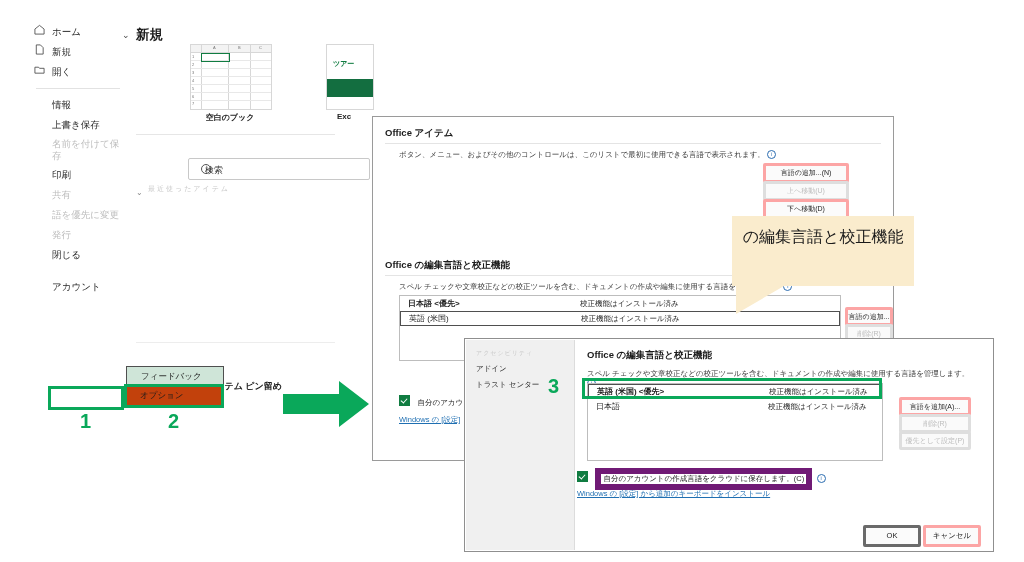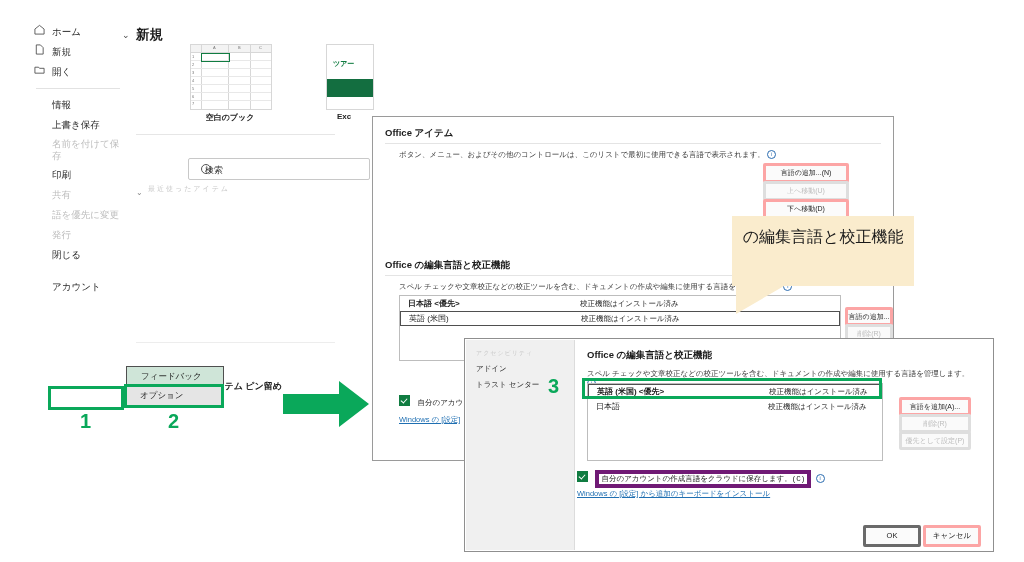--- a/index.html
+++ b/index.html
@@ -48,21 +48,21 @@
   #searchbox .ph{position:absolute;left:16px;top:5px;font-size:9px;color:#3a3a3a;}
   #recent-chev{position:absolute;left:106px;top:180px;font-size:8px;color:#888;}
   #recent-row{position:absolute;left:118px;top:176px;font-size:7px;color:#c9c9c9;letter-spacing:2px;}
   #bigwhite{position:absolute;left:118px;top:186px;width:192px;height:154px;background:#fff;border:0;}
   #bs-bottombar{position:absolute;left:106px;top:334px;right:0;height:1px;background:#ededed;}
   #tabsrow{position:absolute;left:176px;top:372px;font-size:9px;color:#1b1b1b;font-weight:bold;white-space:nowrap;}
 
   
   #feedback{position:absolute;left:126px;top:366px;width:96px;height:19px;background:#cfe5d8;border:1px solid #4f4f4f;}
   #feedback span{position:absolute;left:14px;top:4px;font-size:8.5px;color:#1c1c1c;}
-  #options{position:absolute;left:126px;top:385px;width:96px;height:21px;background:#e5e5e5;}
+  #options{position:absolute;left:126px;top:385px;width:96px;height:21px;background:#c2410c;}
   #options span{position:absolute;left:14px;top:5px;font-size:8.5px;color:#1c1c1c;}
 
   
   .hl{position:absolute;border:3px solid #0aa85a;box-sizing:border-box;}
   .marker{position:absolute;font-size:20px;font-weight:bold;color:#0aa85a;font-family:"Liberation Sans",sans-serif;}
 
   
   #arrow{position:absolute;left:283px;top:381px;width:86px;height:46px;}
 
   
@@ -73,21 +73,21 @@
   .infoi{display:inline-block;width:7px;height:7px;border:1px solid #2b6cb0;border-radius:50%;color:#2b6cb0;font-size:5.5px;line-height:7px;text-align:center;vertical-align:1px;}
   .listbox{border:1px solid #bdbdbd;background:#ffffff;}
   .lrow{height:15px;line-height:15px;font-size:8px;color:#1b1b1b;padding-left:8px;position:relative;white-space:nowrap;}
   .lrow.sel{border:1px solid #4f4f4f;height:13px;line-height:13px;}
   .lrow .num{display:inline-block;width:24px;font-weight:bold;}
   .lrow .st{position:absolute;left:180px;font-size:7.5px;color:#2a2a2a;}
   .sbtn{border:3px solid #fca5a5;background:#fbfbfb;font-size:7px;color:#1b1b1b;text-align:center;border-radius:2px;}
   .sbtn.dis{color:#bcbcbc;border-color:#dedede;background:#fafafa;}
   .chk{width:9px;height:9px;background:#107c41;border:1px solid #107c41;position:relative;display:inline-block;vertical-align:-1px;}
   .chk:after{content:"";position:absolute;left:2px;top:1px;width:3px;height:5px;border:solid #fff;border-width:0 1.4px 1.4px 0;transform:rotate(42deg);}
-  .chklabel{font-size:7.5px;color:#1b1b1b;border:4px solid #701a75;padding:0 2px;display:inline-block;font-family:Liberation Mono, monospace;}
+  .chklabel{font-size:7.5px;color:#1b1b1b;border:6px solid #701a75;padding:0 2px;display:inline-block;}
   .link{font-size:7.5px;color:#1f6fb2;text-decoration:underline;}
 
   
   #callout{position:absolute;left:732px;top:216px;width:182px;height:70px;background:#faeccd;}
   #callout .txt{position:absolute;left:0;right:0;top:10px;text-align:center;font-size:16px;line-height:22px;color:#1a1a1a;font-family:"DejaVu Sans",sans-serif;}
   #callout-tail{position:absolute;left:736px;top:286px;width:0;height:0;border-left:0 solid transparent;border-top:28px solid #faeccd;border-right:48px solid transparent;}
 
   
   #dlgFront{position:absolute;left:464px;top:338px;width:528px;height:212px;background:#ffffff;border:1px solid #8f8f8f;}
   #dlgFront-nav{position:absolute;left:1px;top:1px;width:108px;bottom:1px;background:#f0f0f0;border-right:1px solid #dcdcdc;}

